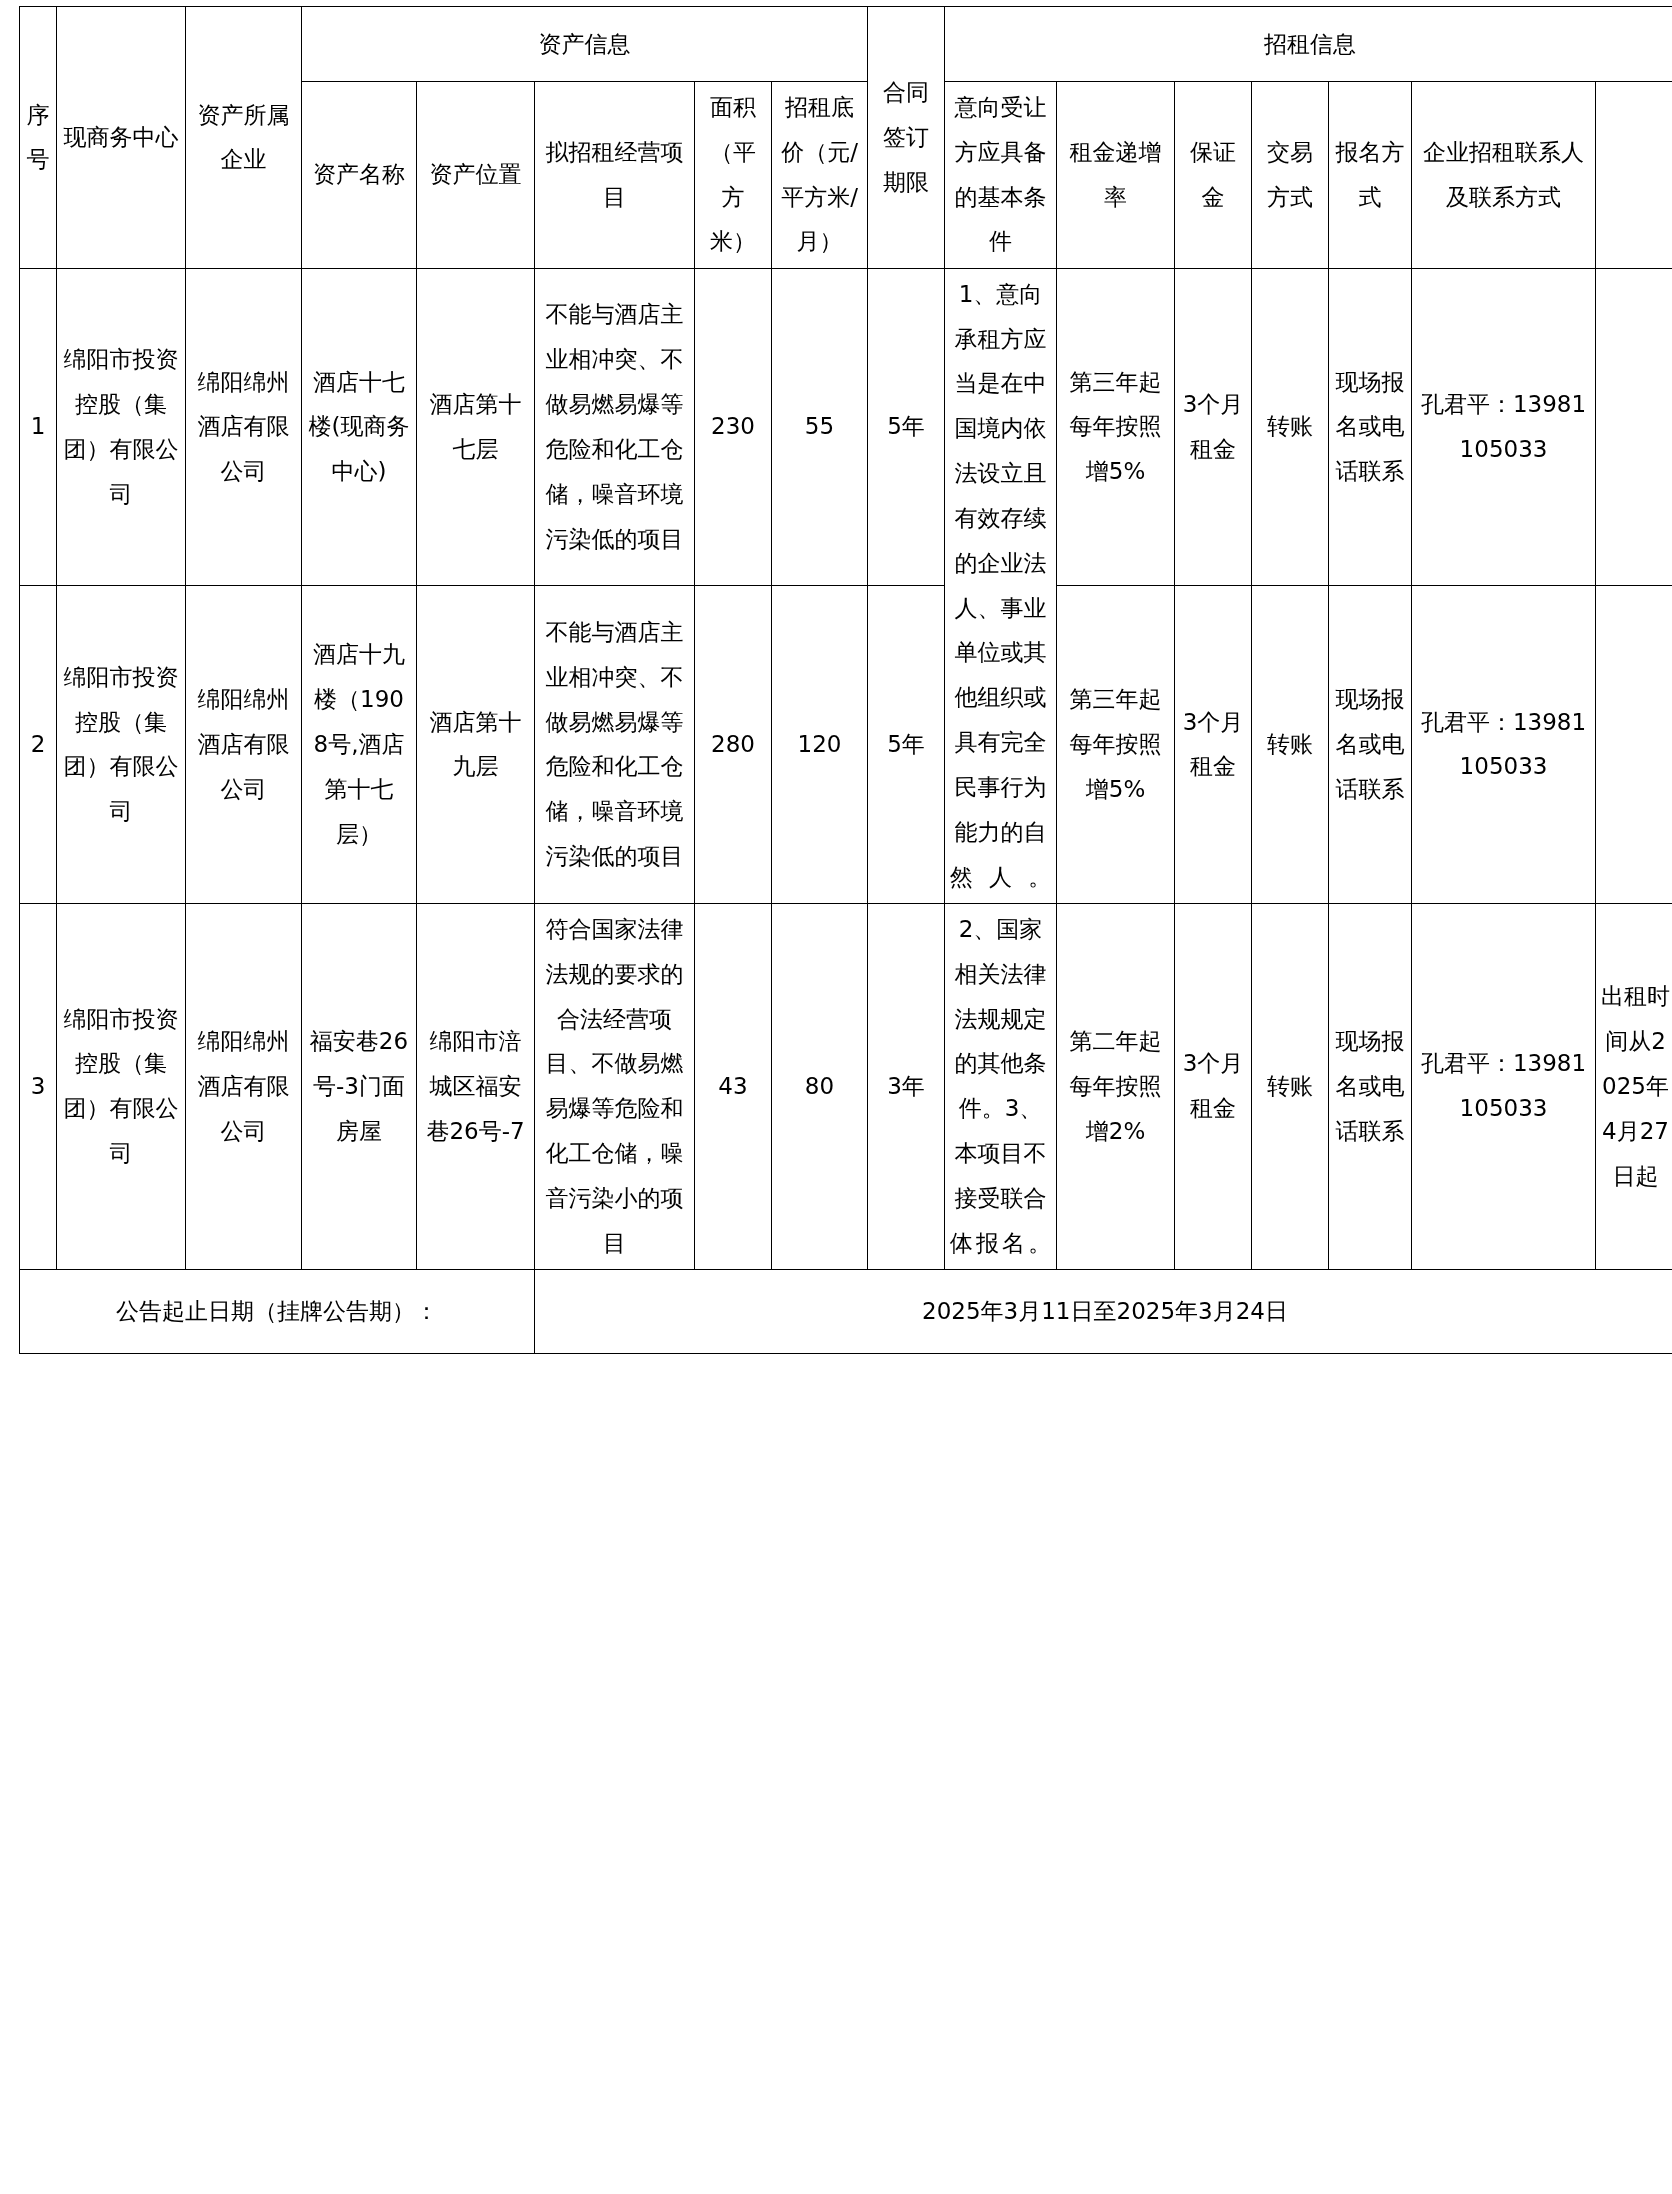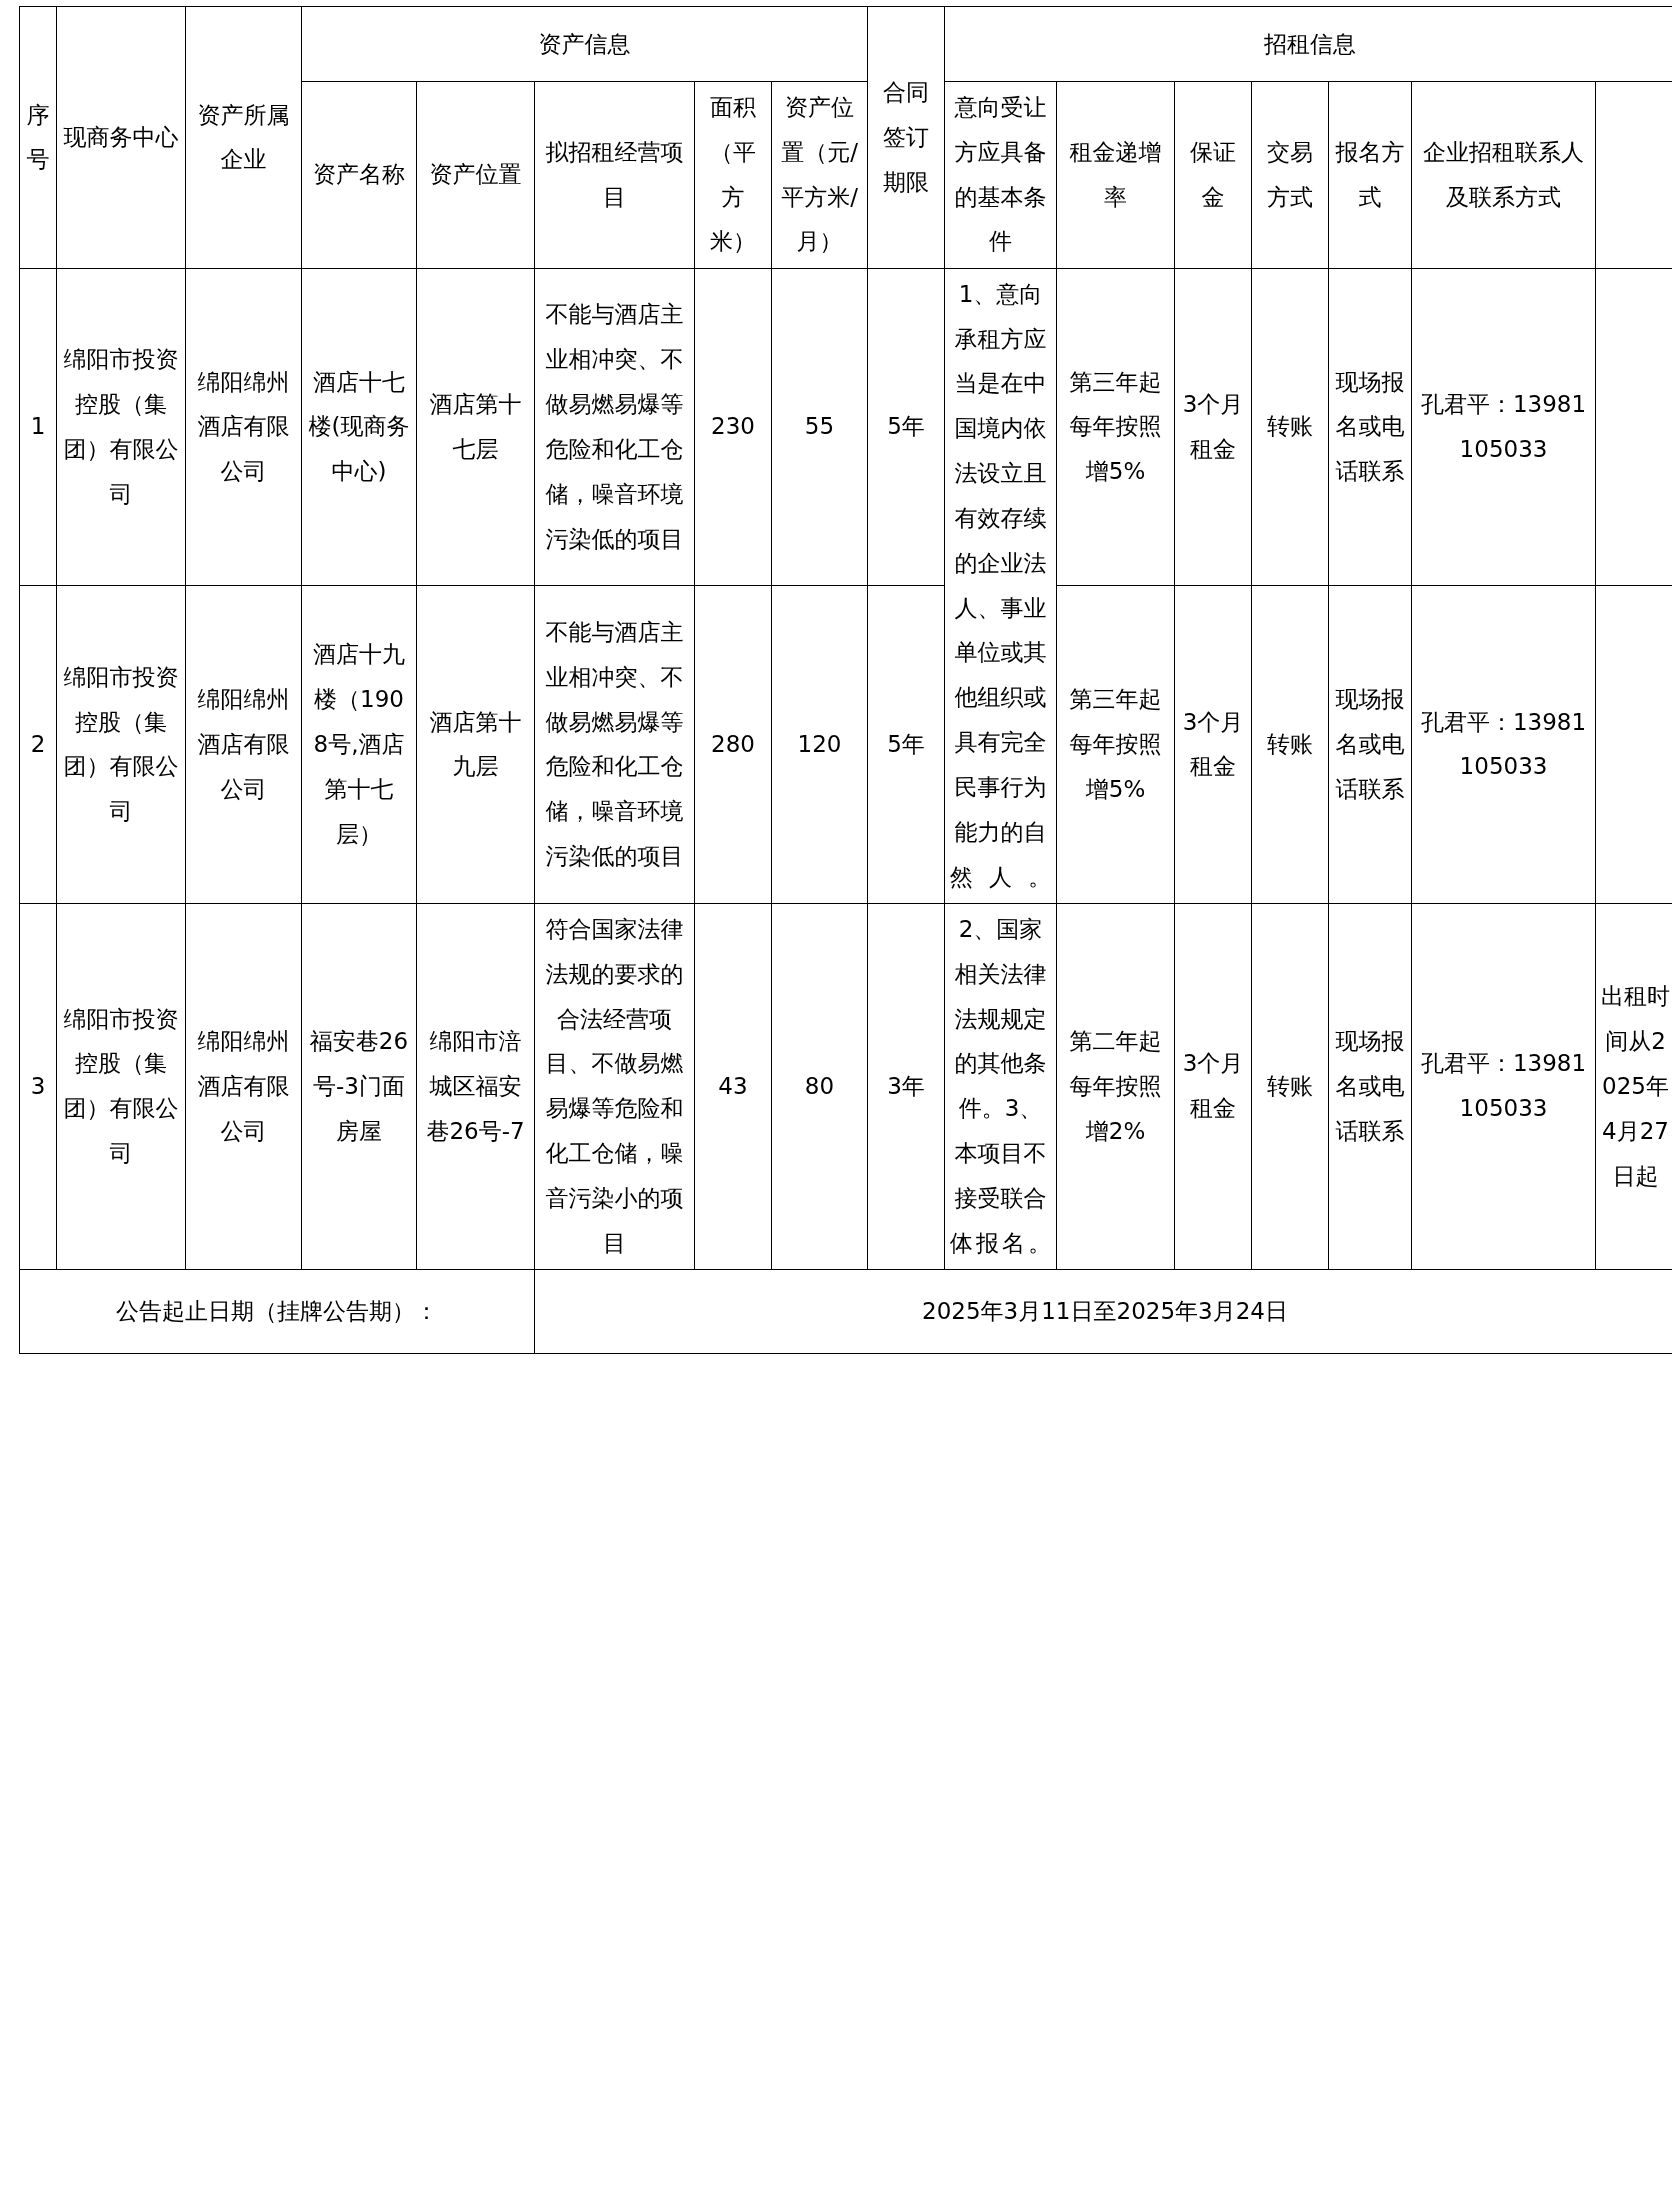--- a/index.html
+++ b/index.html
@@ -130,21 +130,21 @@
         <td rowspan="2" class="vh">合同签订期限</td>
         <td colspan="7" class="grp">招租信息</td>
         <td rowspan="2" class="vh">备注</td>
       </tr>
 
       <tr>
         <td class="hdr-cell">资产名称</td>
         <td class="hdr-cell">资产位置</td>
         <td class="hdr-cell">拟招租经营项目</td>
         <td class="hdr-cell">面积（平方米）</td>
-        <td class="hdr-cell">资产位置（元/平方米/月）</td>
+        <td class="hdr-cell">招租底价（元/平方米/月）</td>
         <td class="hdr-cell">意向受让方应具备的基本条件</td>
         <td class="hdr-cell">租金递增率</td>
         <td class="hdr-cell">保证金</td>
         <td class="hdr-cell">交易方式</td>
         <td class="hdr-cell">报名方式</td>
         <td class="hdr-cell">企业招租联系人及联系方式</td>
       </tr>
 
       <tr>
         <td class="num">1</td>

